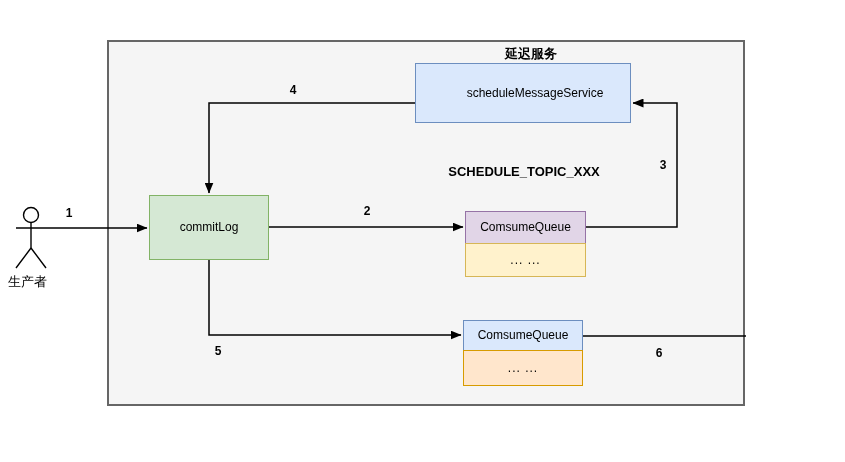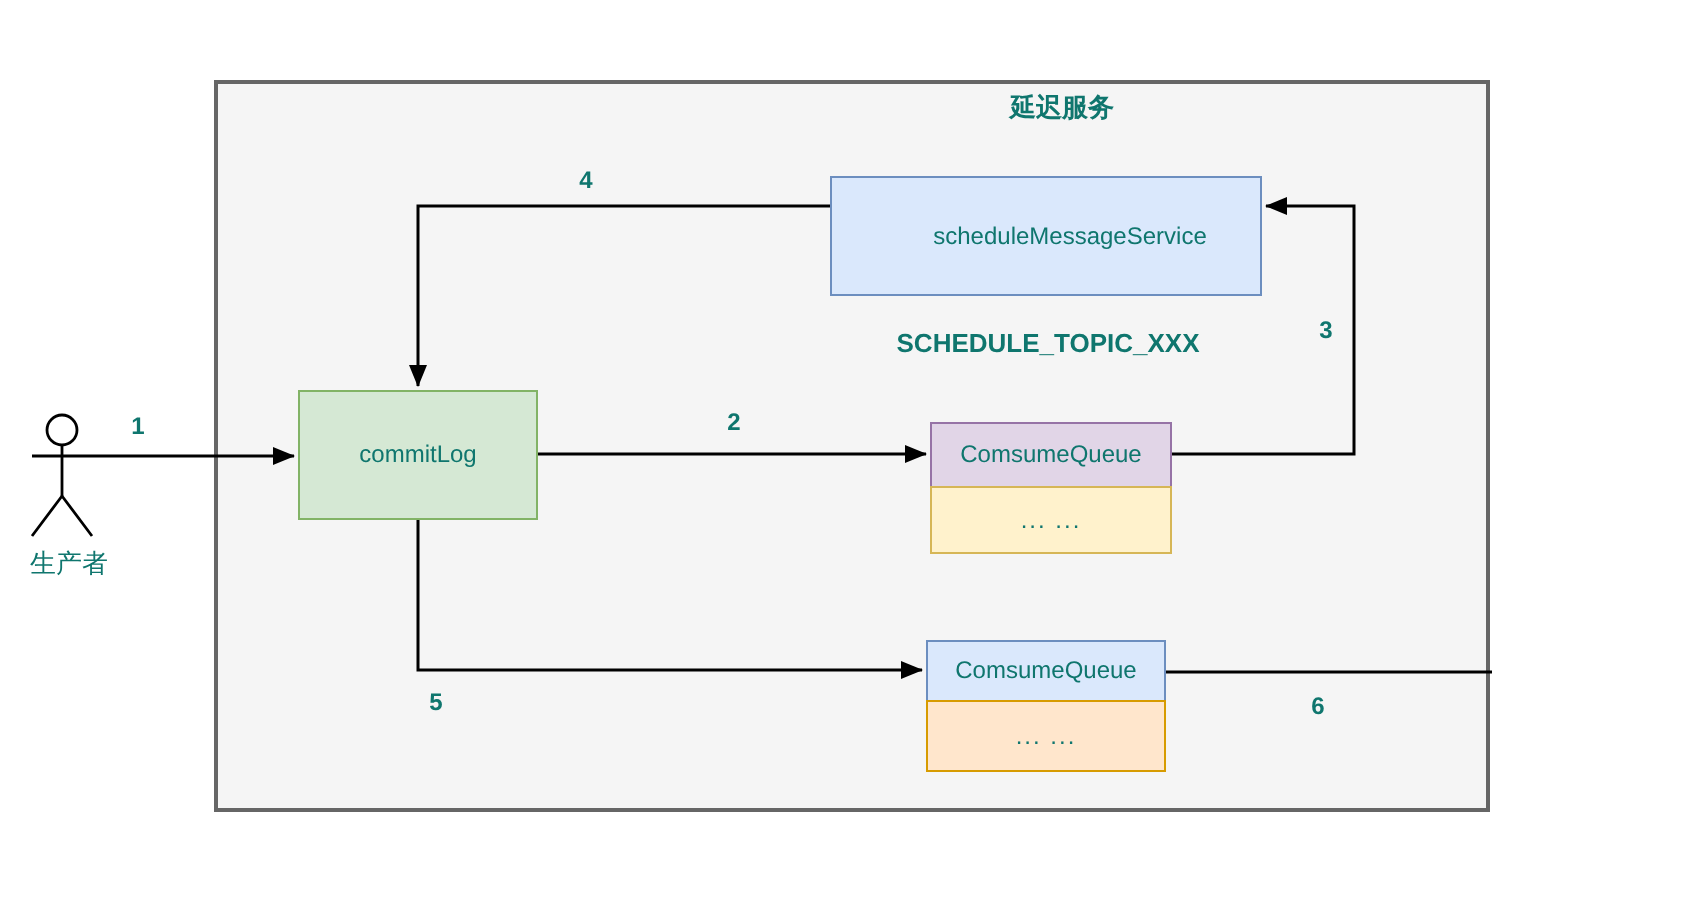--- a/index.html
+++ b/index.html
@@ -1,18 +1,18 @@
 <!DOCTYPE html>
 <html style="--container-fill: #f5f5f5; --container-border: #666666; --blue-fill: #dae8fc; --blue-border: #6c8ebf; --green-fill: #d5e8d4; --green-border: #82b366; --purple-fill: #e1d5e7; --purple-border: #9673a6; --yellow-fill: #fff2cc; --yellow-border: #d6b656; --orange-fill: #ffe6cc; --orange-border: #d79b00; --line: #000000;"><head>
 <meta charset="utf-8">
 <style>
   html,body { margin:0; padding:0; background:#ffffff; }
   .canvas {
     position:relative; width:746px; height:462px; background:#ffffff;
-    font-family:"Liberation Sans", sans-serif; color:#0f766e; overflow:hidden;
+    font-family:"Liberation Sans", sans-serif; color:#000000; overflow:hidden;
   }
   .container-box {
     position:absolute; left:107px; top:40px; width:638px; height:366px;
     background:var(--container-fill,#f5f5f5);
     border:2px solid var(--container-border,#666666);
     box-sizing:border-box; z-index:1;
   }
   .node {
     position:absolute; display:flex; align-items:center; justify-content:center;
     font-size:12px; text-align:center; box-sizing:border-box;
@@ -25,37 +25,37 @@
   .node.orange { background:var(--orange-fill,#ffe6cc); border-color:var(--orange-border,#d79b00); }
   .heading {
     position:absolute; font-weight:bold; font-size:13px; text-align:center; z-index:3;
     white-space:nowrap;
   }
   .edge-label {
     position:absolute; font-weight:bold; font-size:12px; line-height:14px;
     width:16px; text-align:center; z-index:4;
   }
   .actor-label {
-    position:absolute; font-size:13px; text-align:right; z-index:4; white-space:nowrap;
+    position:absolute; font-size:13px; text-align:left; z-index:4; white-space:nowrap;
   }
   svg.overlay {
     position:absolute; left:0; top:0; z-index:3; pointer-events:none;
   }
   .edge   { stroke:#000; stroke-width:1.5; fill:none; }
   .figure { stroke:#000; stroke-width:1.4; fill:none; }
 </style>
 </head>
 <body>
 
 <div class="canvas">
 
   <div class="container-box"></div>
   <div class="heading" style="left:471px; top:45px; width:120px;">延迟服务</div>
 
-  <div class="node blue" style="left:415px; top:88px; width:216px; height:60px;padding-left:24px;">scheduleMessageService</div>
+  <div class="node blue" style="left:415px; top:63px; width:216px; height:60px;padding-left:24px;">scheduleMessageService</div>
 
   <div class="node green" style="left:149px; top:195px; width:120px; height:65px;">commitLog</div>
 
   <div class="heading" style="left:424px; top:164px; width:200px;">SCHEDULE_TOPIC_XXX</div>
   <div class="node purple" style="left:465px; top:211px; width:121px; height:33px;">ComsumeQueue</div>
   <div class="node yellow" style="left:465px; top:243px; width:121px; height:34px; letter-spacing:1px;">... ...</div>
 
   <div class="node blue" style="left:463px; top:320px; width:120px; height:31px;">ComsumeQueue</div>
   <div class="node orange" style="left:463px; top:350px; width:120px; height:36px; letter-spacing:1px;">... ...</div>
 

